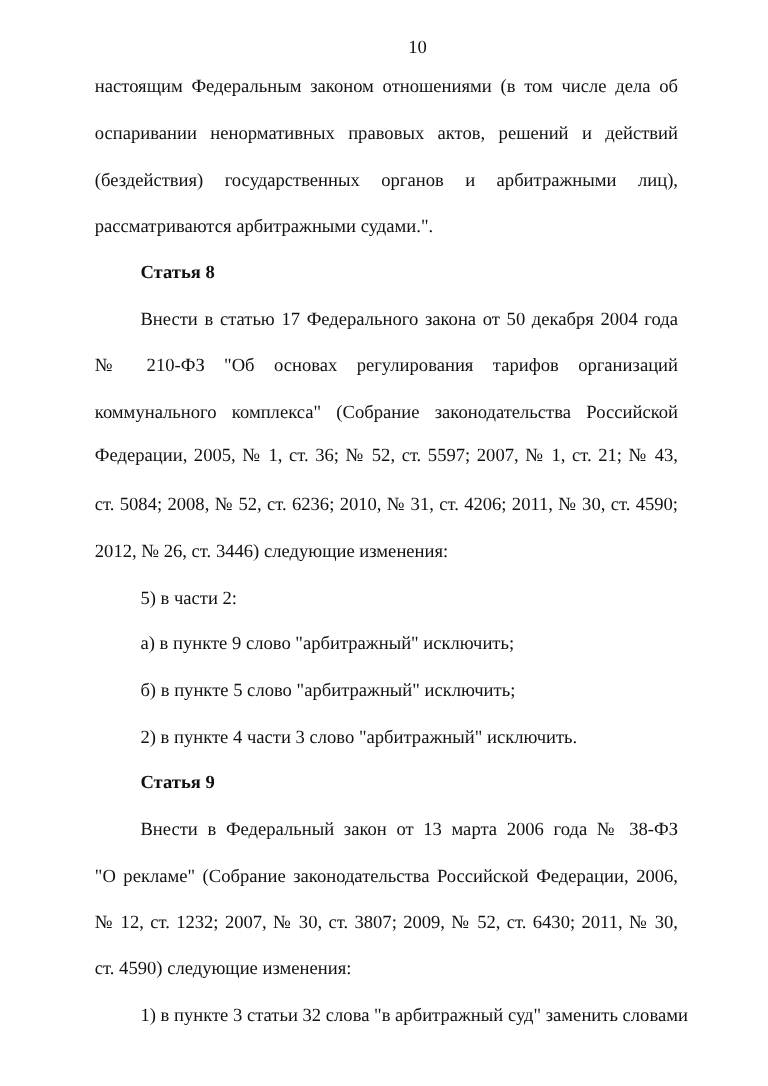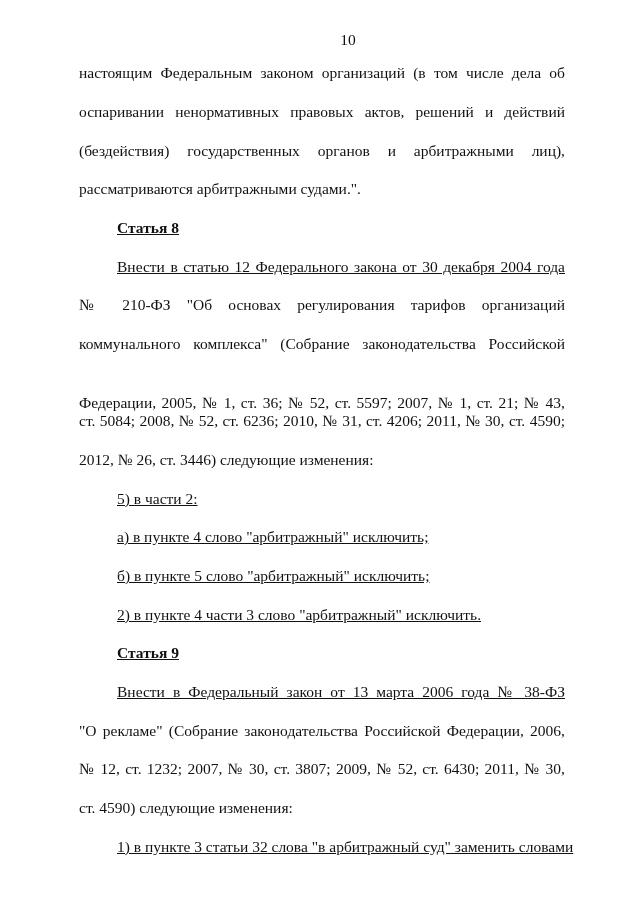--- a/index.html
+++ b/index.html
@@ -34,48 +34,47 @@
       white-space: nowrap;
       line-height: 18px;
     }
     .justify {
       text-align: justify;
       text-align-last: justify;
     }
     .indent {
       left: 117px;
       width: 448px;
-      text-decoration: underline;
     }
     .heading {
       font-weight: bold;
     }
   </style>
 </head>
 <body>
 
 <div>
   <div class="page-number">10</div>
 
-  <div class="line justify" style="top:64px">настоящим Федеральным законом организаций (в том числе дела об</div>
+  <div class="line justify" style="top:64px">настоящим Федеральным законом отношениями (в том числе дела об</div>
   <div class="line justify" style="top:103px">оспаривании ненормативных правовых актов, решений и действий</div>
   <div class="line justify" style="top:142px">(бездействия) государственных органов и арбитражными лиц),</div>
   <div class="line" style="top:180px">рассматриваются арбитражными судами.".</div>
 
   <div class="line indent heading" style="top:219px">Статья 8</div>
 
-  <div class="line indent justify" style="top:258px">Внести в статью 12 Федерального закона от 30 декабря 2004 года</div>
+  <div class="line indent justify" style="top:258px">Внести в статью 17 Федерального закона от 50 декабря 2004 года</div>
   <div class="line justify" style="top:296px">№ 210-ФЗ "Об основах регулирования тарифов организаций</div>
   <div class="line justify" style="top:335px">коммунального комплекса" (Собрание законодательства Российской</div>
-  <div class="line justify" style="top:394px">Федерации, 2005, № 1, ст. 36; № 52, ст. 5597; 2007, № 1, ст. 21; № 43,</div>
+  <div class="line justify" style="top:371px">Федерации, 2005, № 1, ст. 36; № 52, ст. 5597; 2007, № 1, ст. 21; № 43,</div>
   <div class="line justify" style="top:412px">ст. 5084; 2008, № 52, ст. 6236; 2010, № 31, ст. 4206; 2011, № 30, ст. 4590;</div>
   <div class="line" style="top:451px">2012, № 26, ст. 3446) следующие изменения:</div>
 
   <div class="line indent" style="top:490px">5) в части 2:</div>
-  <div class="line indent" style="top:528px">а) в пункте 4 слово "арбитражный" исключить;</div>
+  <div class="line indent" style="top:528px">а) в пункте 9 слово "арбитражный" исключить;</div>
   <div class="line indent" style="top:567px">б) в пункте 5 слово "арбитражный" исключить;</div>
   <div class="line indent" style="top:606px">2) в пункте 4 части 3 слово "арбитражный" исключить.</div>
 
   <div class="line indent heading" style="top:644px">Статья 9</div>
 
   <div class="line indent justify" style="top:683px">Внести в Федеральный закон от 13 марта 2006 года № 38-ФЗ</div>
   <div class="line justify" style="top:722px">"О рекламе" (Собрание законодательства Российской Федерации, 2006,</div>
   <div class="line justify" style="top:760px">№ 12, ст. 1232; 2007, № 30, ст. 3807; 2009, № 52, ст. 6430; 2011, № 30,</div>
   <div class="line" style="top:799px">ст. 4590) следующие изменения:</div>
 

